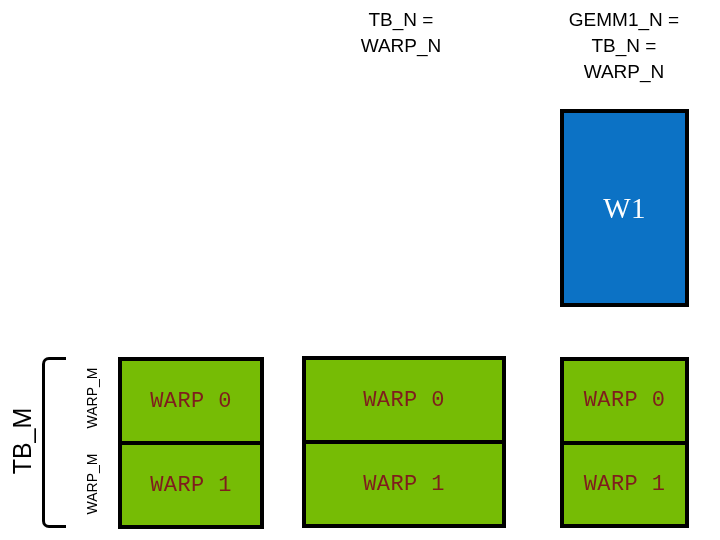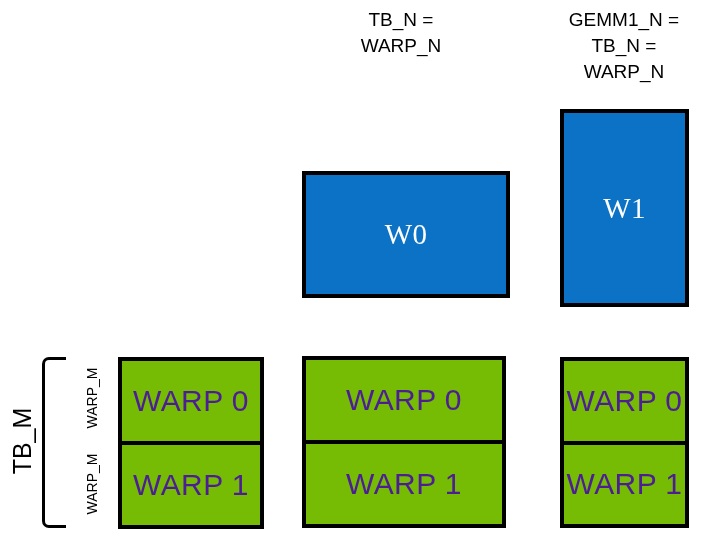--- a/index.html
+++ b/index.html
@@ -57,23 +57,23 @@
     background: #76bc05;
     display: flex;
     flex-direction: column;
   }
   .warp-cell {
     box-sizing: border-box;
     flex: 1 1 0;
     display: flex;
     align-items: center;
     justify-content: center;
-    color: #4c1d95;
-    font-size: 30px;
-    font-family: Liberation Sans, sans-serif;
+    color: #7f1d1d;
+    font-size: 22px;
+    font-family: Liberation Mono, monospace;
     letter-spacing: 0.4px;
     white-space: nowrap;
   }
   .warp-cell.divided { border-bottom: 4px solid #000000; }
 
   
   #block-w0 { left: 302px; top: 171px; width: 208px; height: 127px; }
   #block-w1 { left: 560px; top: 109px; width: 129px; height: 198px; }
 
   
@@ -137,23 +137,20 @@
     <span class="hline">TB_N =</span>
     <span class="hline">WARP_N</span>
   </div>
 
   <div class="col-header" id="header-gemm1">
     <span class="hline">GEMM1_N =</span>
     <span class="hline">TB_N =</span>
     <span class="hline">WARP_N</span>
   </div>
 
-  <div class="block blue" id="block-w0">
-    <span>W0</span>
-  </div>
 
   <div class="block blue" id="block-w1">
     <span>W1</span>
   </div>
 
   <div id="tb-bracket"></div>
 
   <div class="vlabel" id="label-tb-m">TB_M</div>
   <div class="vlabel" id="label-warp-m-0">WARP_M</div>
   <div class="vlabel" id="label-warp-m-1">WARP_M</div>

